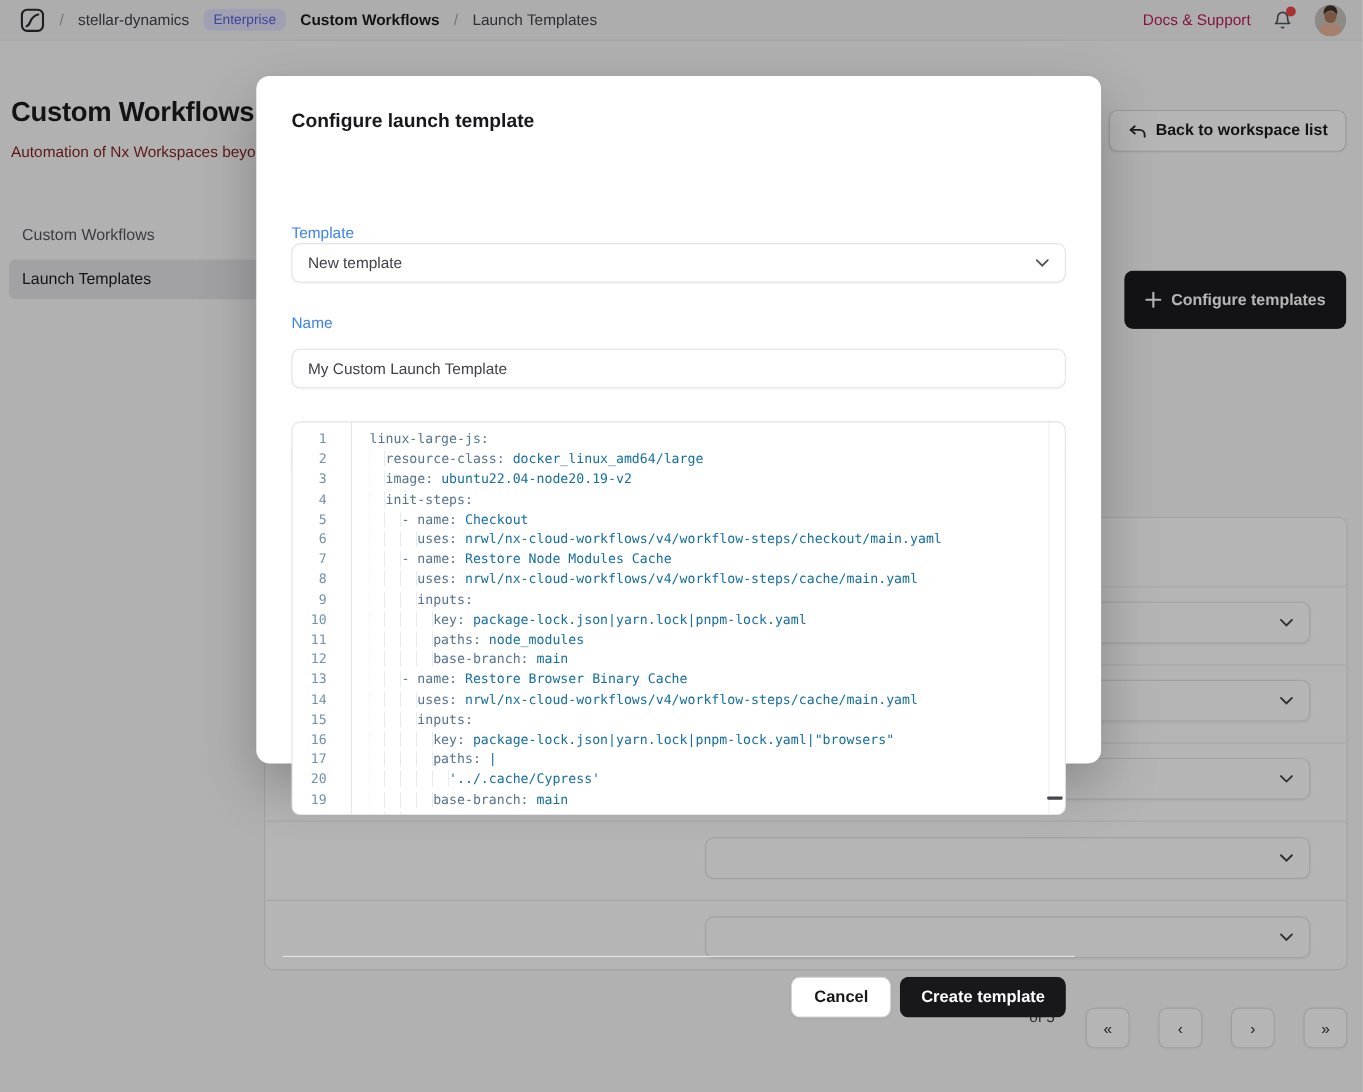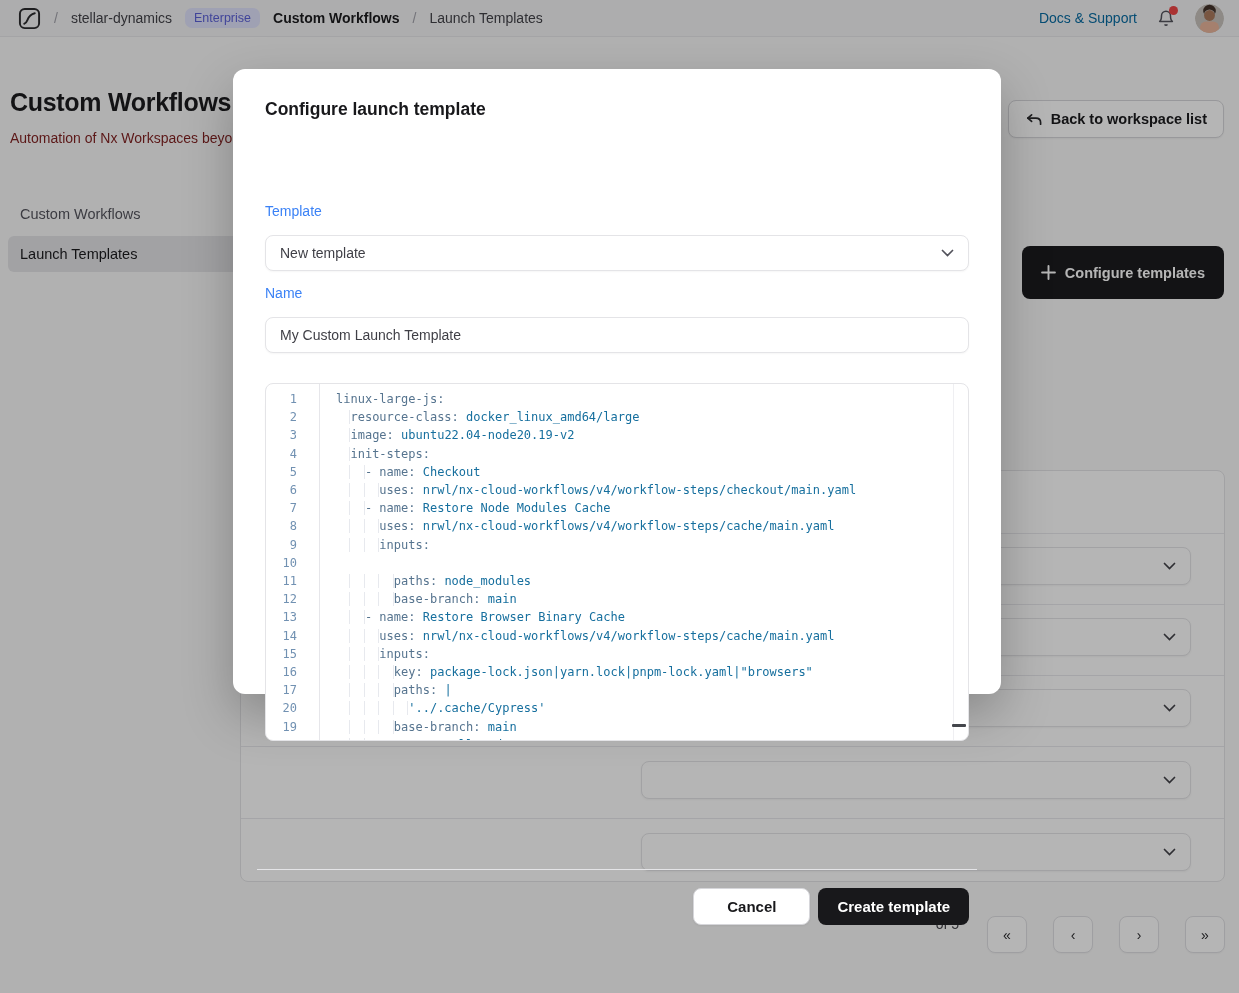--- a/index.html
+++ b/index.html
@@ -8,21 +8,21 @@
 
   
   .navbar { position:absolute; left:0; top:0; width:1239px; height:37px; background:#f4f4f5;
             border-bottom:1px solid #e7e7ea; display:flex; align-items:center; padding:0 15px 0 18px; z-index:1; }
   .nav-left { display:flex; align-items:center; gap:13px; font-size:14px; color:#3f3f46; }
   .crumb-sep { color:#a1a1aa; font-size:14px; }
   .badge { background:var(--badge-bg,#e0e2fc); color:var(--badge-text,#585ed8); font-size:12.5px; font-weight:500;
            padding:3px 9px; border-radius:7px; }
   .crumb-strong { color:#18181b; font-weight:600; }
   .nav-right { margin-left:auto; display:flex; align-items:center; gap:20px; }
-  .docs-link { font-size:14px; color:#0369a1; cursor:pointer; }
+  .docs-link { font-size:14px; color:#be185d; cursor:pointer; }
   .bell-wrap { position:relative; width:18px; height:18px; }
   .bell-dot { position:absolute; top:-3px; right:-3px; width:9px; height:9px; border-radius:50%;
               background:var(--dot,#ef4444); }
   .avatar { width:29px; height:29px; border-radius:50%; overflow:hidden; display:block; }
 
   
   .page-title { position:absolute; left:10px; top:88px; font-size:25px; font-weight:700; letter-spacing:-0.3px; }
   .page-sub { position:absolute; left:10px; top:130px; font-size:14px; color:#7f1d1d; white-space:nowrap;text-align:center; }
 
   .btn { display:inline-flex; align-items:center; justify-content:center; gap:9px; border-radius:8px;
@@ -73,21 +73,21 @@
   .gut-border { position:absolute; left:53px; top:0; bottom:0; width:1px; background:#e6e6ea; }
   .cc { padding-left:28px;text-align:center; }
   .ck { color:var(--c-key,#56748f); }
   .cv { color:var(--c-val,#166f9e); }
   .ind { background:repeating-linear-gradient(to right, transparent 0, transparent calc(2ch - 1px), #e7e9ee calc(2ch - 1px), #e7e9ee 2ch); }
   .scroll-track { position:absolute; right:0; top:0; bottom:0; width:15px; border-left:1px solid #efeff2; }
   .scroll-dash { position:absolute; right:2px; bottom:13px; width:14px; height:3px; background:#44464c; border-radius:1px; }
 
   .modal-div { position:absolute; left:24px; right:24px; top:800px; height:1px; background:#e4e4e7; }
   .modal-footer { position:absolute; right:32px; top:819px; display:flex; gap:8px; }
-  .cancel-btn { height:37px; padding:0 33px; font-size:15px; }
+  .cancel-btn { height:37px; padding:0 20px; font-size:15px; }
   .submit-btn { height:37px; padding:0 18px; font-size:15px; }
 
   svg.chev { flex:none; }
 </style>
 </head>
 <body>
 
 <div class="navbar">
   <div class="nav-left">
     <span style="display:flex">
@@ -200,21 +200,21 @@
 </div>
 
 <div class="overlay"></div>
 
 <div class="modal">
   <div class="modal-title">Configure launch template</div>
 
   <div class="field-label" style="top:134px">
     <span>Template</span>
   </div>
-  <div class="control" style="top:166px">
+  <div class="control" style="top:152px">
     <span class="val">New template</span>
     <svg class="chev" width="13" height="8" viewBox="0 0 13 8" fill="none" stroke="#52525b" stroke-width="1.7" stroke-linecap="round">
         <path d="M1.5 1.5 L6.5 6.5 L11.5 1.5"></path>
       </svg>
   </div>
 
   <div class="field-label" style="top:216px">
     <span>Name</span>
   </div>
   <div class="control" style="top:248px">
@@ -240,21 +240,21 @@
     <div class="code-scroll">
         <div class="cl"><span class="ln">1</span><span class="cc"><span class="ck">linux-large-js:</span></span></div>
         <div class="cl"><span class="ln">2</span><span class="cc"><span class="ind">  </span><span class="ck">resource-class:</span><span class="cv"> docker_linux_amd64/large</span></span></div>
         <div class="cl"><span class="ln">3</span><span class="cc"><span class="ind">  </span><span class="ck">image:</span><span class="cv"> ubuntu22.04-node20.19-v2</span></span></div>
         <div class="cl"><span class="ln">4</span><span class="cc"><span class="ind">  </span><span class="ck">init-steps:</span></span></div>
         <div class="cl"><span class="ln">5</span><span class="cc"><span class="ind">    </span><span class="ck">- </span><span class="ck">name:</span><span class="cv"> Checkout</span></span></div>
         <div class="cl"><span class="ln">6</span><span class="cc"><span class="ind">      </span><span class="ck">uses:</span><span class="cv"> nrwl/nx-cloud-workflows/v4/workflow-steps/checkout/main.yaml</span></span></div>
         <div class="cl"><span class="ln">7</span><span class="cc"><span class="ind">    </span><span class="ck">- </span><span class="ck">name:</span><span class="cv"> Restore Node Modules Cache</span></span></div>
         <div class="cl"><span class="ln">8</span><span class="cc"><span class="ind">      </span><span class="ck">uses:</span><span class="cv"> nrwl/nx-cloud-workflows/v4/workflow-steps/cache/main.yaml</span></span></div>
         <div class="cl"><span class="ln">9</span><span class="cc"><span class="ind">      </span><span class="ck">inputs:</span></span></div>
-        <div class="cl"><span class="ln">10</span></div>
+        <div class="cl"><span class="ln">10</span><span class="cc"><span class="ind">        </span><span class="ck">key:</span><span class="cv"> package-lock.json|yarn.lock|pnpm-lock.yaml</span></span></div>
         <div class="cl"><span class="ln">11</span><span class="cc"><span class="ind">        </span><span class="ck">paths:</span><span class="cv"> node_modules</span></span></div>
         <div class="cl"><span class="ln">12</span><span class="cc"><span class="ind">        </span><span class="ck">base-branch:</span><span class="cv"> main</span></span></div>
         <div class="cl"><span class="ln">13</span><span class="cc"><span class="ind">    </span><span class="ck">- </span><span class="ck">name:</span><span class="cv"> Restore Browser Binary Cache</span></span></div>
         <div class="cl"><span class="ln">14</span><span class="cc"><span class="ind">      </span><span class="ck">uses:</span><span class="cv"> nrwl/nx-cloud-workflows/v4/workflow-steps/cache/main.yaml</span></span></div>
         <div class="cl"><span class="ln">15</span><span class="cc"><span class="ind">      </span><span class="ck">inputs:</span></span></div>
         <div class="cl"><span class="ln">16</span><span class="cc"><span class="ind">        </span><span class="ck">key:</span><span class="cv"> package-lock.json|yarn.lock|pnpm-lock.yaml|"browsers"</span></span></div>
         <div class="cl"><span class="ln">17</span><span class="cc"><span class="ind">        </span><span class="ck">paths:</span><span class="cv"> |</span></span></div>
         <div class="cl"><span class="ln">20</span><span class="cc"><span class="ind">          </span><span class="cv">'../.cache/Cypress'</span></span></div>
         <div class="cl"><span class="ln">19</span><span class="cc"><span class="ind">        </span><span class="ck">base-branch:</span><span class="cv"> main</span></span></div>
         <div class="cl"><span class="ln">20</span><span class="cc"><span class="ind">    </span><span class="ck">- </span><span class="ck">name:</span><span class="cv"> Install Node</span></span></div>

